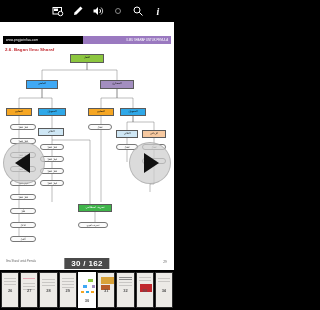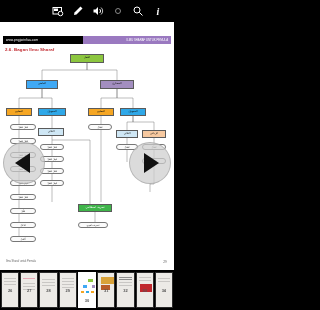--- a/index.html
+++ b/index.html
@@ -234,20 +234,21 @@
     <div class="ftright">29</div>
   </div>
 
   <div class="nav left">
     <div class="tri l"></div>
   </div>
   <div class="nav right">
     <div class="tri r"></div>
   </div>
 
+  <div class="pagebadge">30 / 162</div>
 
   <div class="strip">
     <div class="thumb">
       <div class="tl" style="top:5px;"></div>
         <div class="tl" style="top:8px;"></div>
         <div class="tl" style="top:11px;"></div>
       <div class="num">26</div>
     </div>
     <div class="thumb">
       <div class="tl pink" style="top:5px;"></div>

